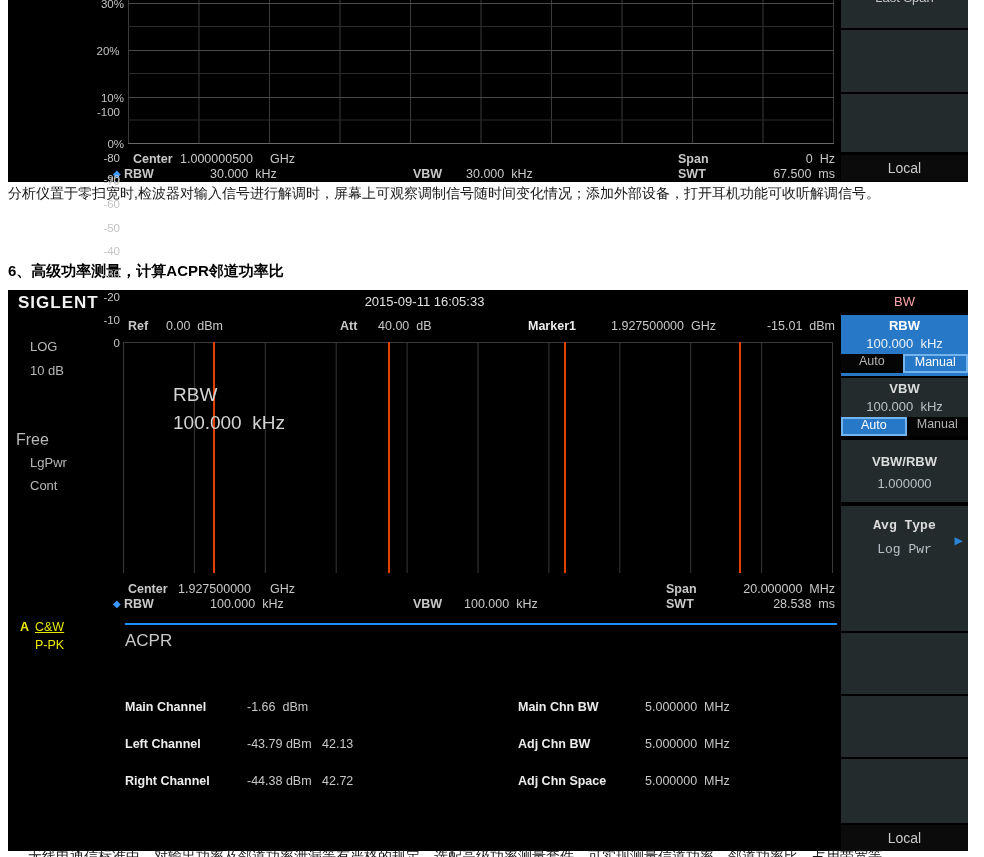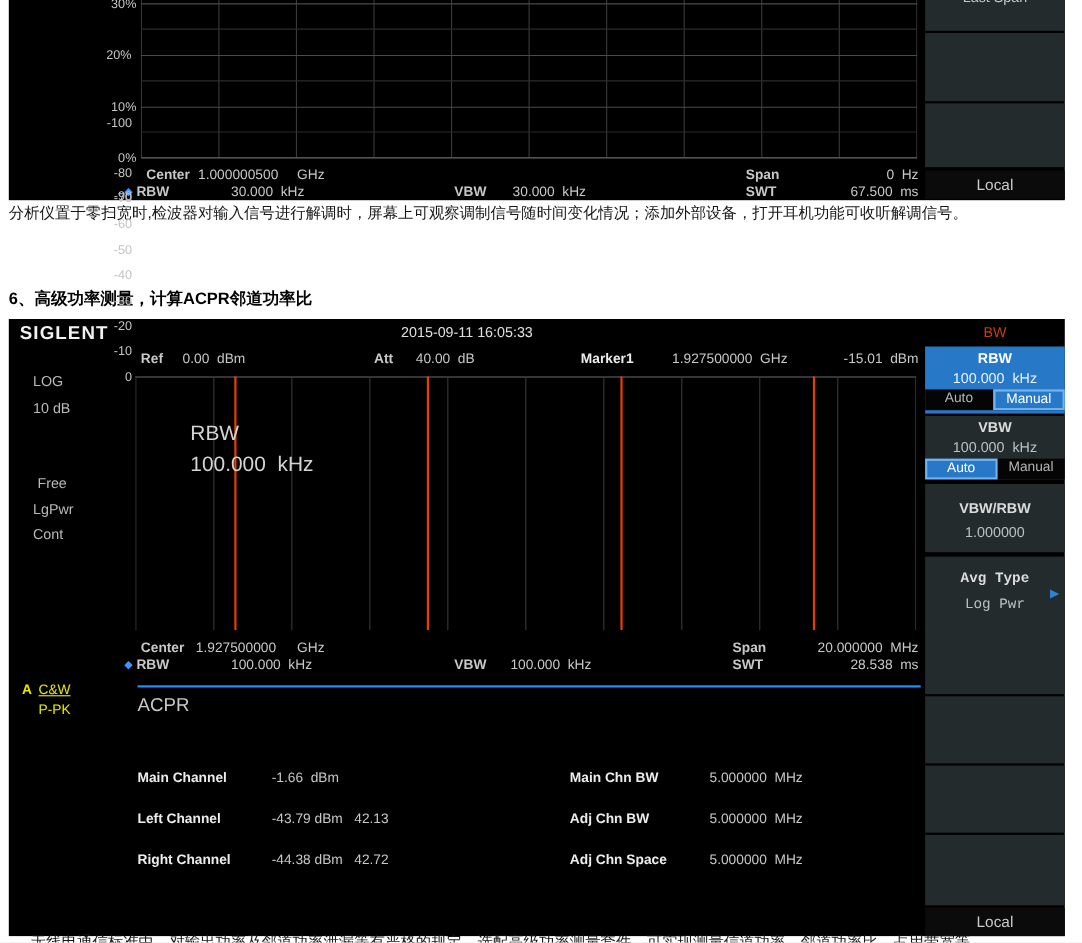--- a/index.html
+++ b/index.html
@@ -15,21 +15,21 @@
   .menu{position:absolute;left:833px;top:0;width:127px;height:100%;}
   .panel{position:absolute;left:0;width:127px;background:#232b2d;overflow:hidden;}
   .panel.blue{background:#2878c8;}
   .ptitle{position:absolute;left:0;width:100%;text-align:center;font-weight:bold;font-size:13px;color:#dcdcdc;}
   .pval{position:absolute;left:0;width:100%;text-align:center;font-size:13px;color:#b8c2c6;}
   .toggle{position:absolute;left:0;bottom:0;width:100%;height:19px;display:flex;}
   .tg{flex:1;font-size:12.5px;line-height:15px;text-align:center;color:#b4b4b4;background:#050505;box-sizing:border-box;}
   .tg.sel{background:#2878c8;border:2px solid #74b4ee;color:#fff;line-height:13px;}
   .localbar{position:absolute;left:0;width:127px;height:26px;background:#0b0b0b;color:#cacaca;
             font-size:14px;text-align:center;line-height:26px;}
-  .menuhdr{position:absolute;left:0;width:127px;text-align:center;color:#c2410c;font-size:13px;}
+  .menuhdr{position:absolute;left:0;width:127px;text-align:center;color:#fca5a5;font-size:13px;}
   .flag{color:#e8e800;font-size:12.5px;line-height:13px;}
   .para{position:absolute;color:#161616;font-size:14px;line-height:25px;margin:0;}
   .hd{position:absolute;color:#000;font-size:15px;font-weight:bold;margin:0;}
 </style>
 </head>
 <body>
 
 <div class="page">
 
   <div class="shot" id="s1" style="left:8px;top:0;width:960px;height:182px;">
@@ -95,21 +95,21 @@
     <span class="abs t b" style="left:120px;top:29px;">Ref</span>
     <span class="abs t pre" style="left:158px;top:29px;">0.00  dBm</span>
     <span class="abs t b" style="left:332px;top:29px;">Att</span>
     <span class="abs t pre" style="left:370px;top:29px;">40.00  dB</span>
     <span class="abs t b tw" style="left:520px;top:29px;">Marker1</span>
     <span class="abs t pre" style="left:603px;top:29px;">1.927500000  GHz</span>
     <span class="abs t pre" style="left:730px;top:29px;width:97px;text-align:right;">-15.01  dBm</span>
 
     <span class="abs t" style="left:22px;top:50px;font-size:13px;color:#b8b8b8;">LOG</span>
     <span class="abs t" style="left:22px;top:74px;font-size:13px;color:#b8b8b8;">10 dB</span>
-    <span class="abs t" style="left:26px;top:143px;font-size:13px;color:#b8b8b8;">Free</span>
+    <span class="abs t" style="left:8px;top:143px;font-size:16px;color:#b8b8b8;">Free</span>
     <span class="abs t" style="left:22px;top:166px;font-size:13px;color:#b8b8b8;">LgPwr</span>
     <span class="abs t" style="left:22px;top:189px;font-size:13px;color:#b8b8b8;">Cont</span>
 
     <div class="abs" id="s2-ylabels" style="left:78px;top:52px;width:34px;height:231px;">
         <div class="ytick" style="top: -5px;">0</div>
         <div class="ytick" style="top: -28.1px;">-10</div>
         <div class="ytick" style="top: -51.2px;">-20</div>
         <div class="ytick" style="top: -74.3px;">-30</div>
         <div class="ytick" style="top: -97.4px;">-40</div>
         <div class="ytick" style="top: -120.5px;">-50</div>

